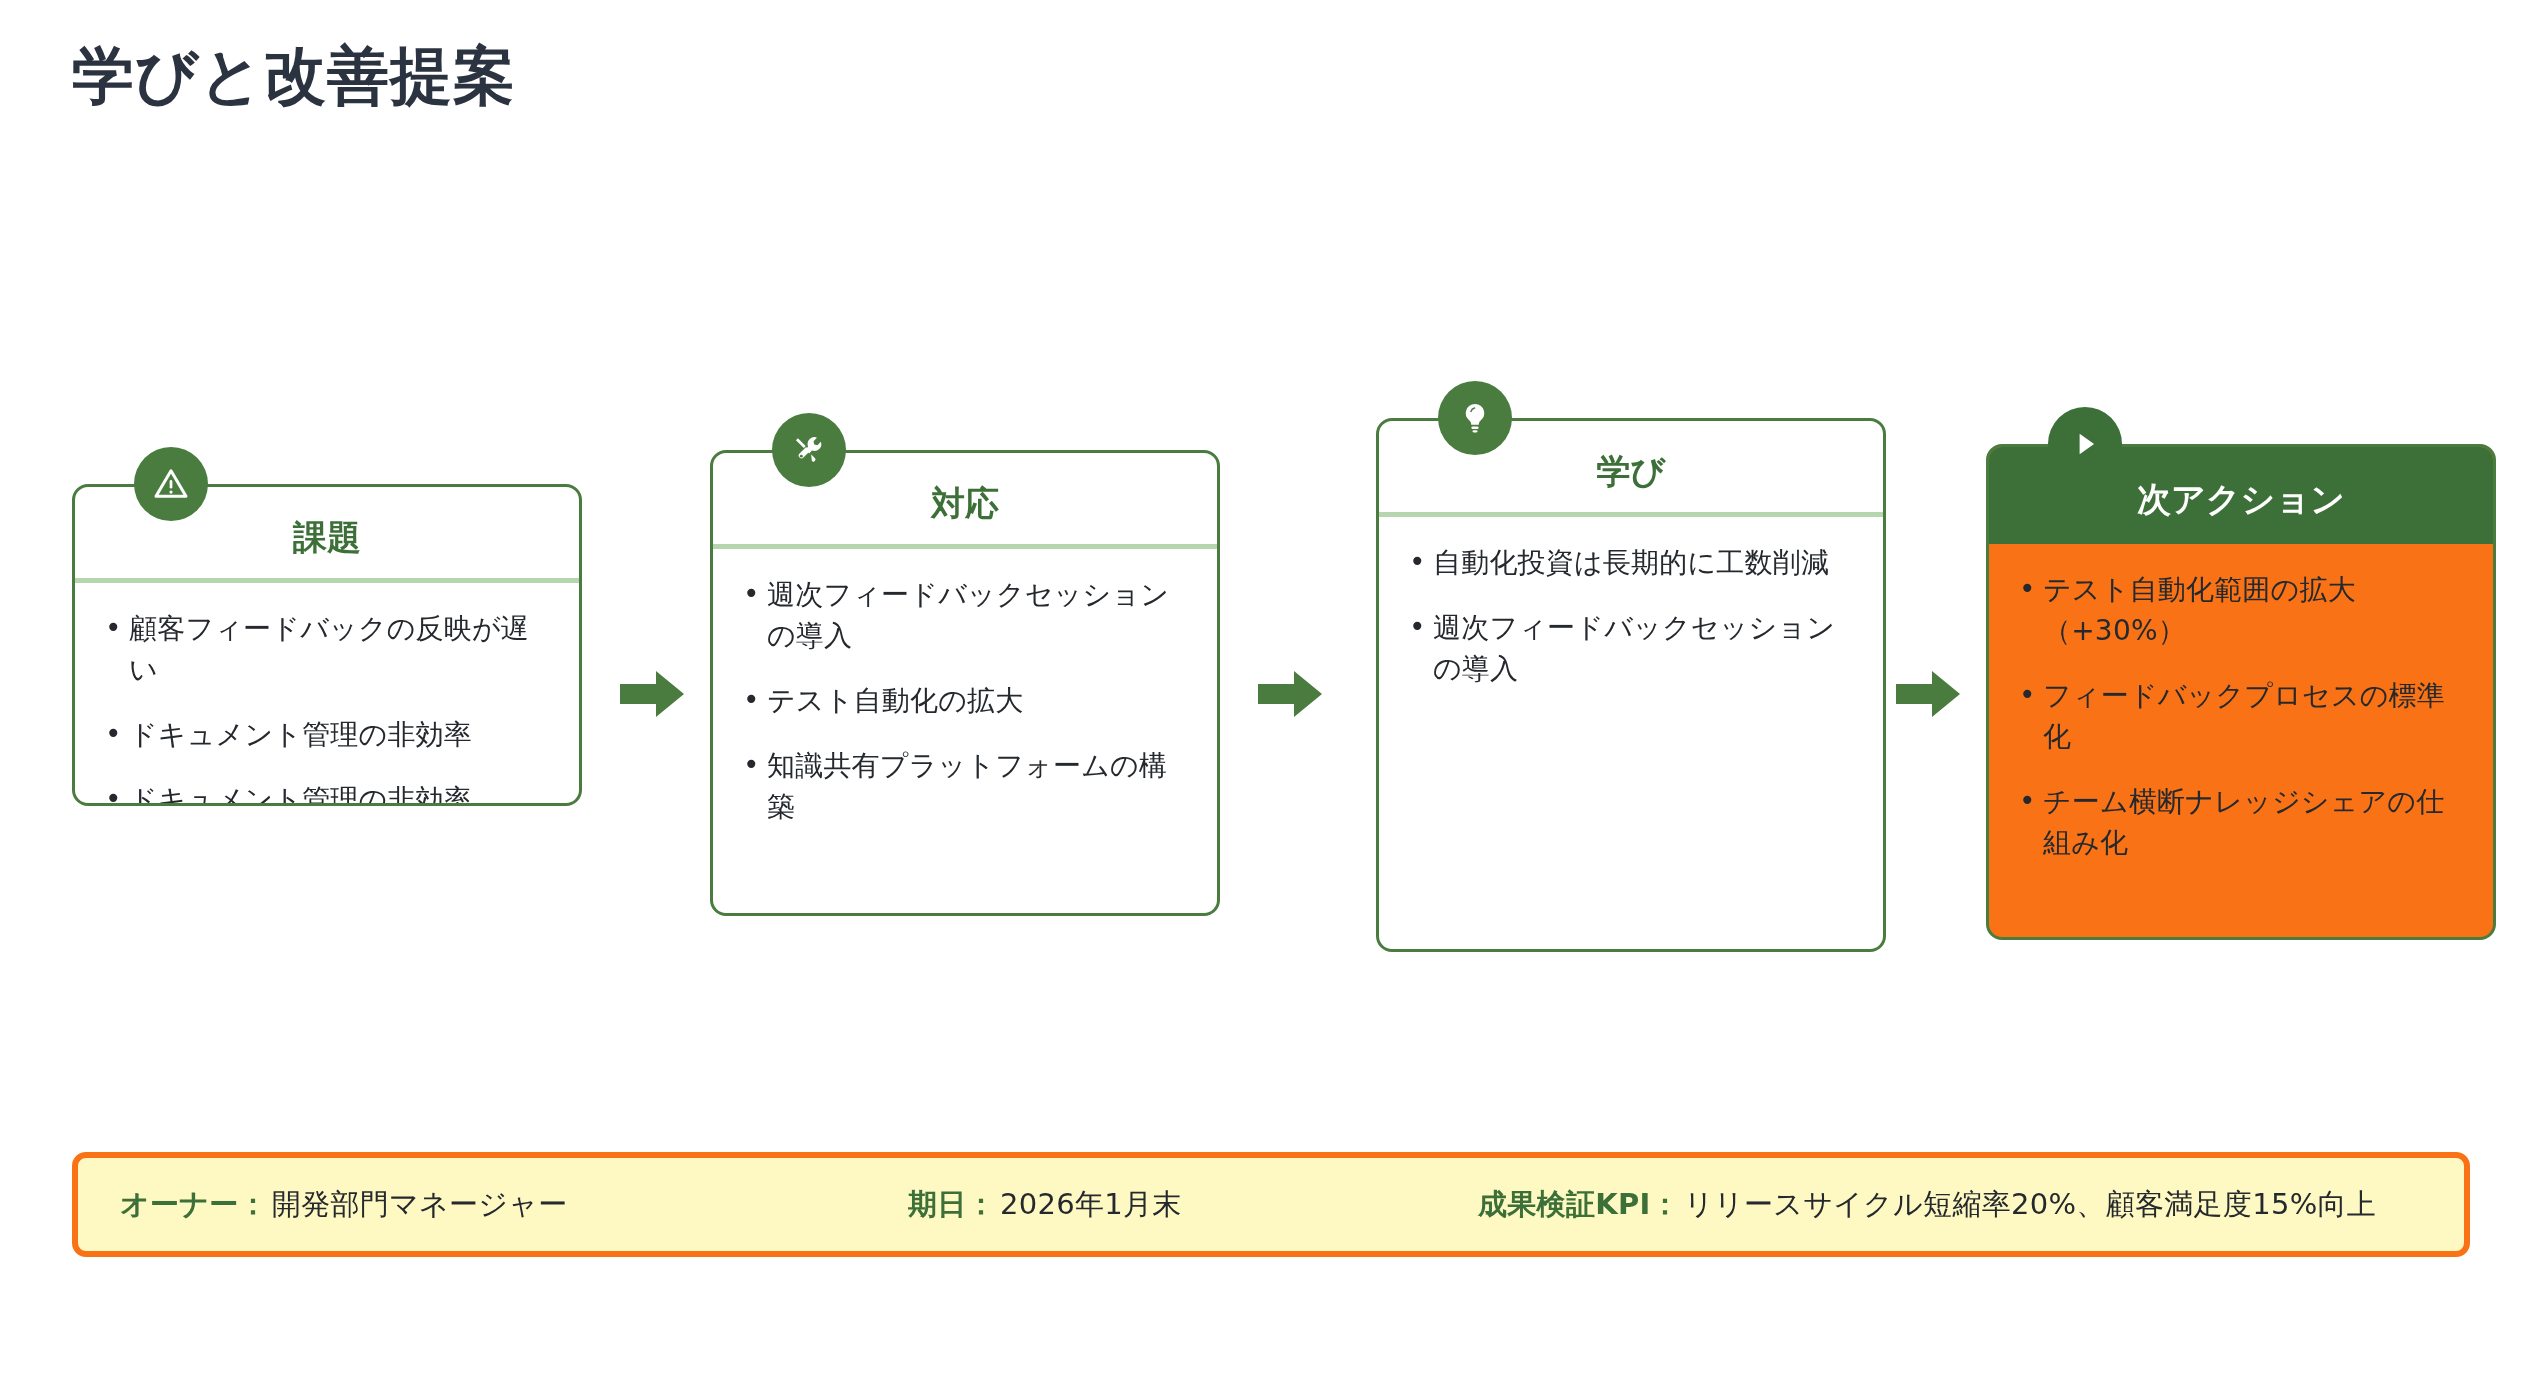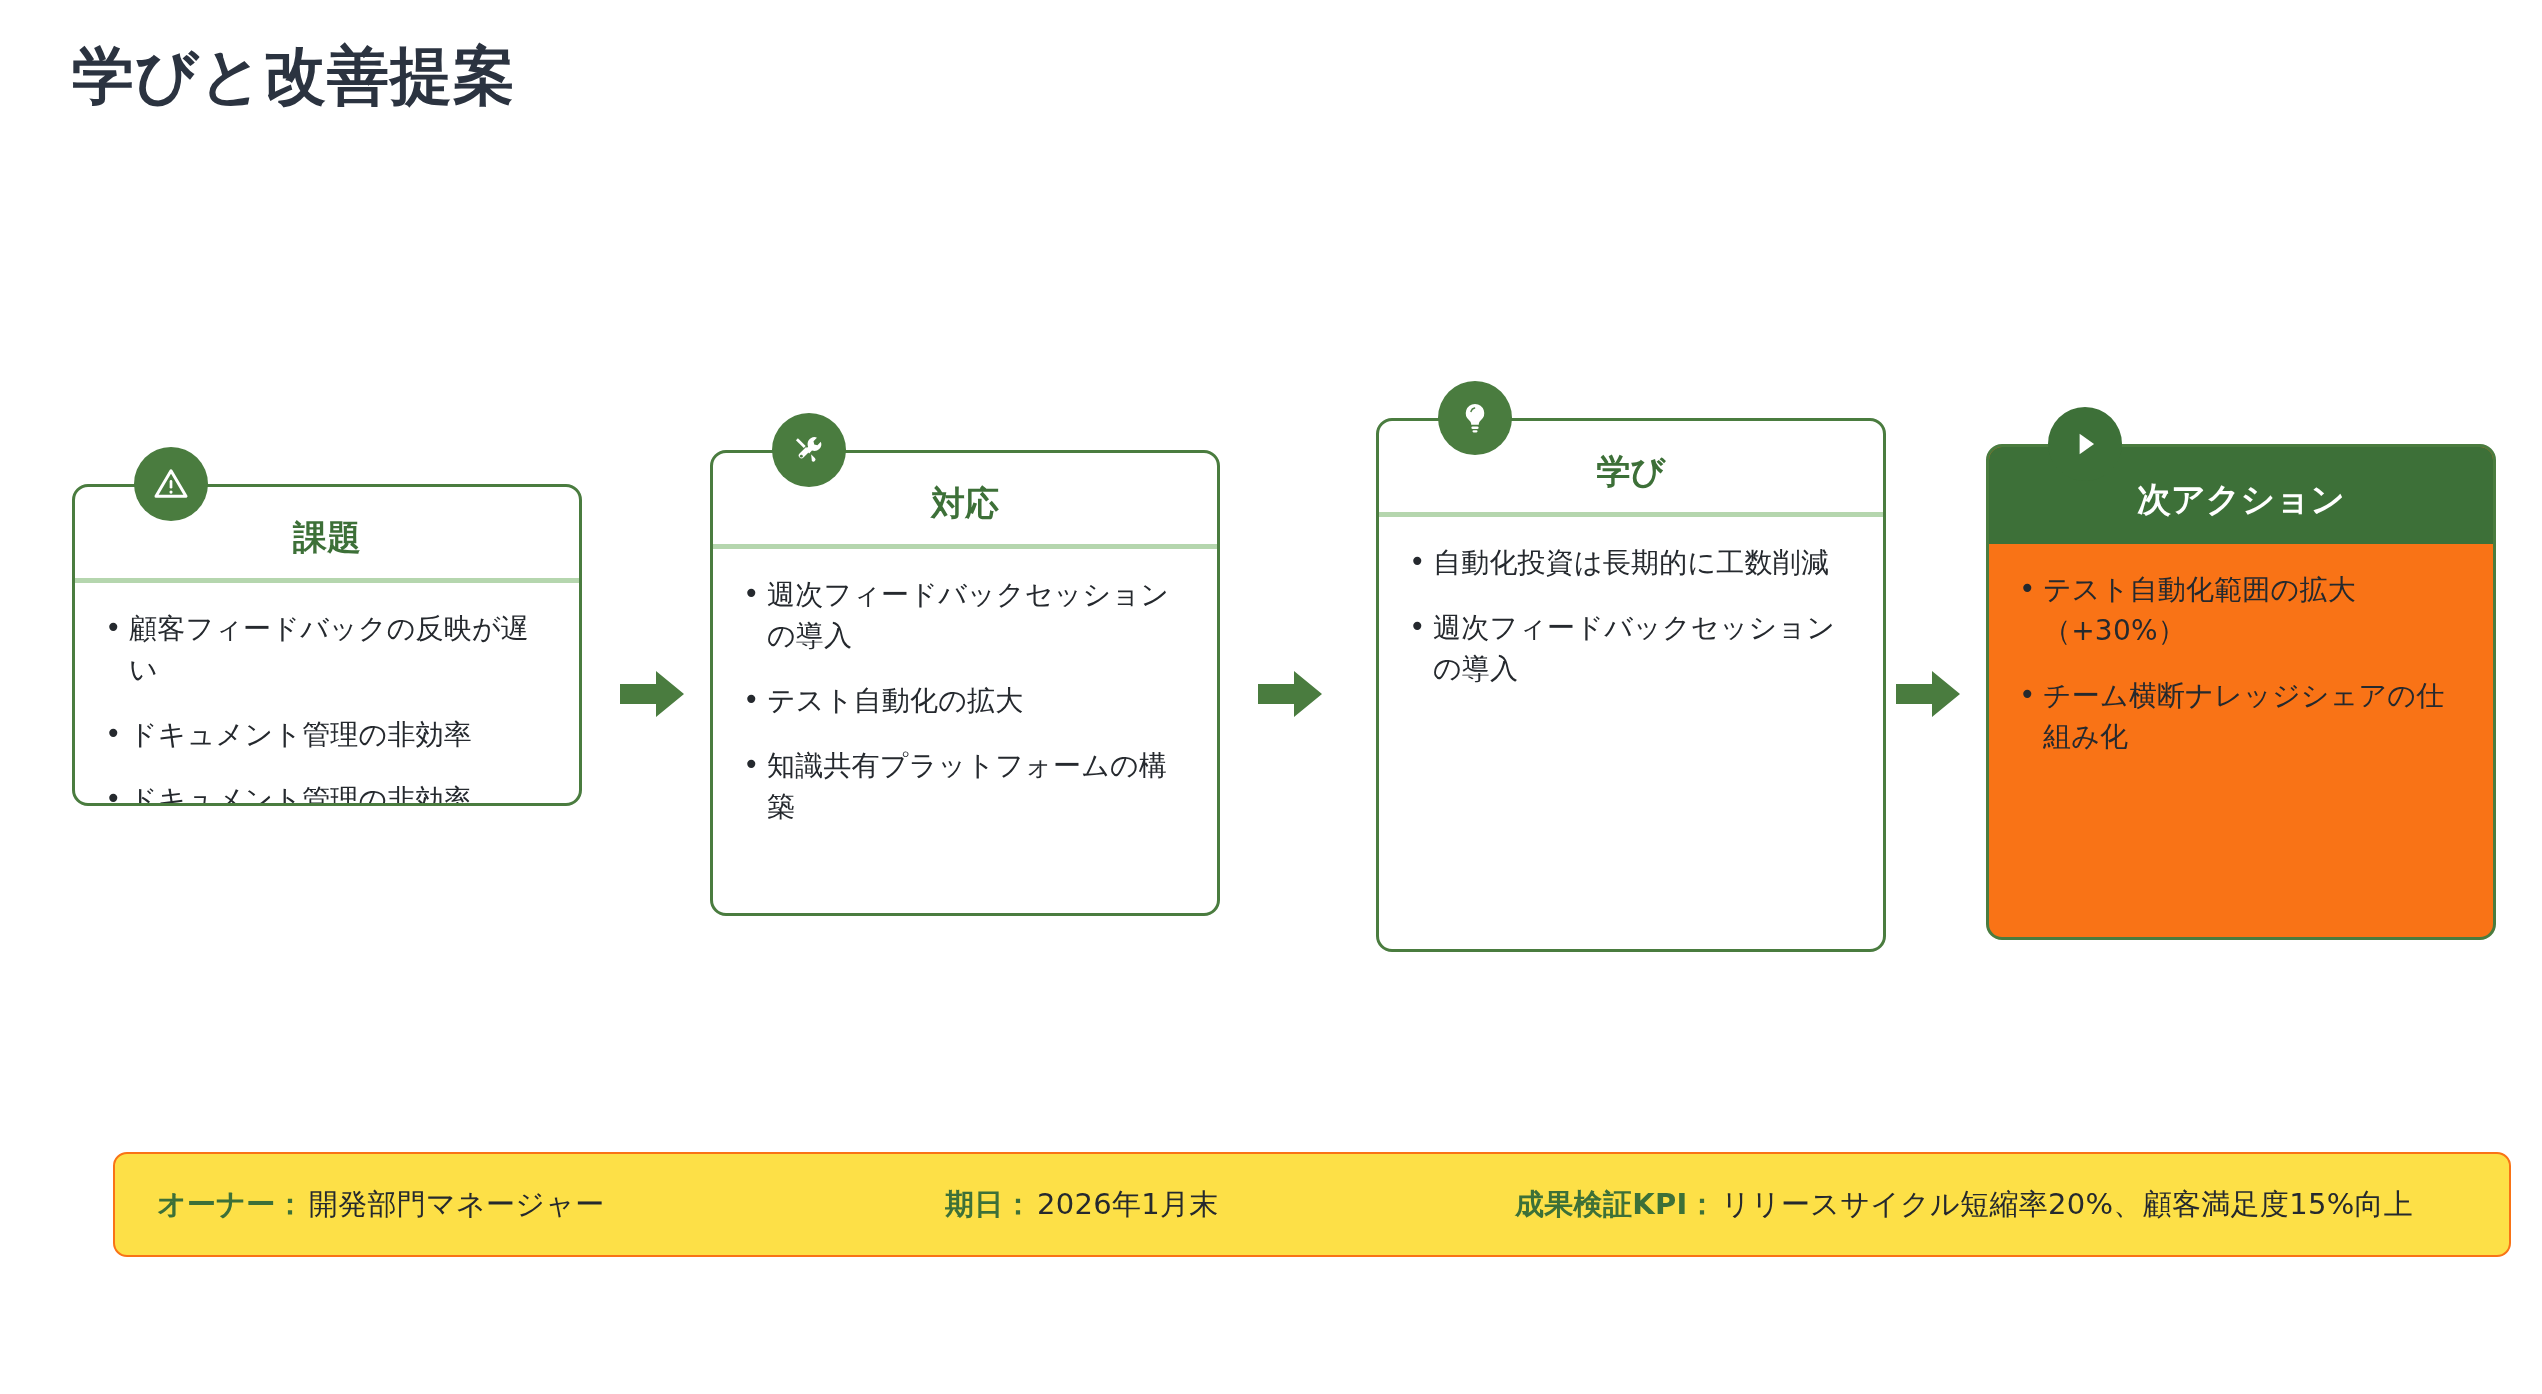--- a/index.html
+++ b/index.html
@@ -106,24 +106,24 @@
   }
   .arrow.a0 { left:548px;  }
   .arrow.a1 { left:1186px; }
   .arrow.a2 { left:1824px; }
   .arrow svg { display:block; }
 
   
   #footer {
     position:absolute; left:72px; top:1152px;
     width:2398px; height:105px;
-    background:#fde047;
-    border:2px solid #f97316;
+    background:#fef9c3;
+    border:6px solid #f97316;
     border-radius:14px;
-    display:flex; align-items:center;margin-left:41px;
+    display:flex; align-items:center;
   }
   .foot-cell {
     display:flex; align-items:baseline; white-space:nowrap;
   }
   .foot-cell.f0 { position:absolute; left:42px; }
   .foot-cell.f1 { position:absolute; left:830px; }
   .foot-cell.f2 { position:absolute; left:1400px; }
   .foot-label {
     font-size:29px; font-weight:700; color:#3D7038; letter-spacing:0.3px;
   }
@@ -219,20 +219,21 @@
 
     <div class="card-slot s3">
       <div class="card c3">
         <div class="card-head">
           <div class="card-title">次アクション</div>
         </div>
 
         <div class="card-body">
           <ul class="bullet-list">
             <li class="bullet-item">テスト自動化範囲の拡大（+30%）</li>
+            <li class="bullet-item">フィードバックプロセスの標準化</li>
             <li class="bullet-item">チーム横断ナレッジシェアの仕組み化</li>
           </ul>
         </div>
       </div>
       <div class="badge">
         <svg width="34" height="34" viewBox="0 0 24 24" aria-hidden="true">
           <path d="M8.2 4.8 L18.4 12 L8.2 19.2 Z" fill="#FFFFFF"></path>
         </svg>
       </div>
     </div>

